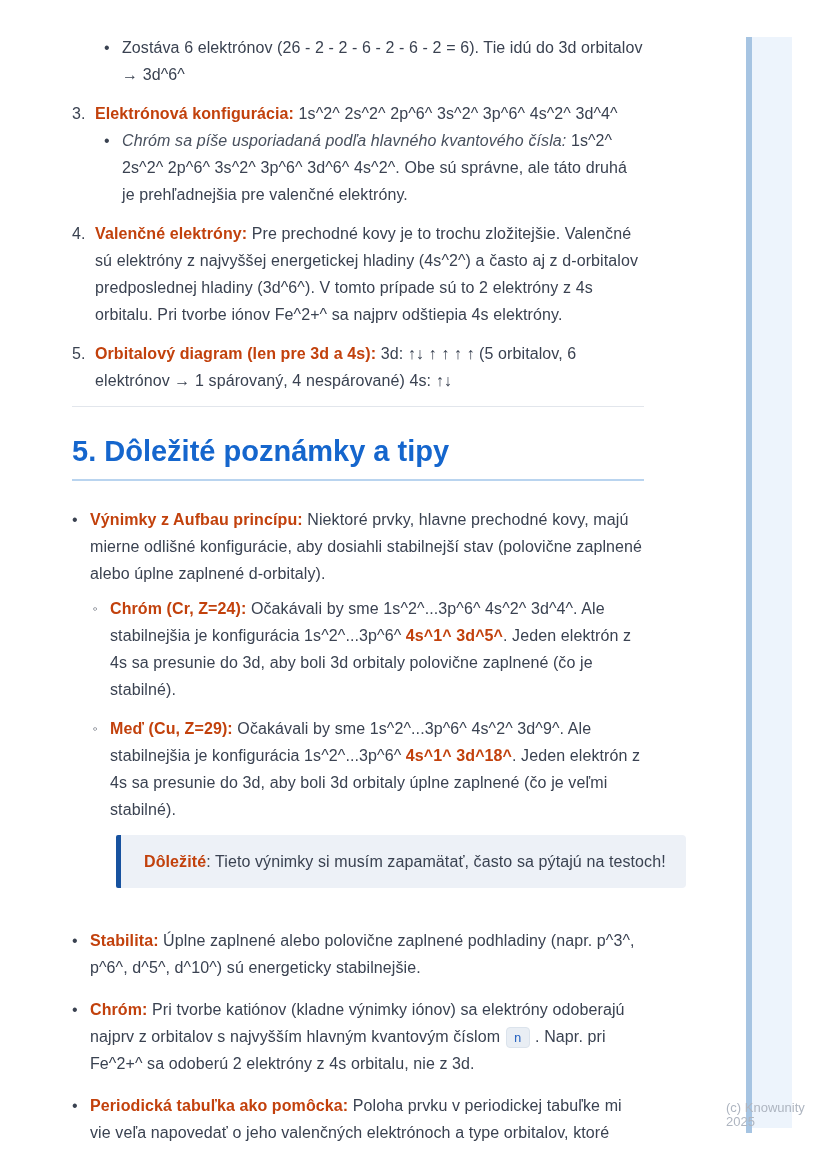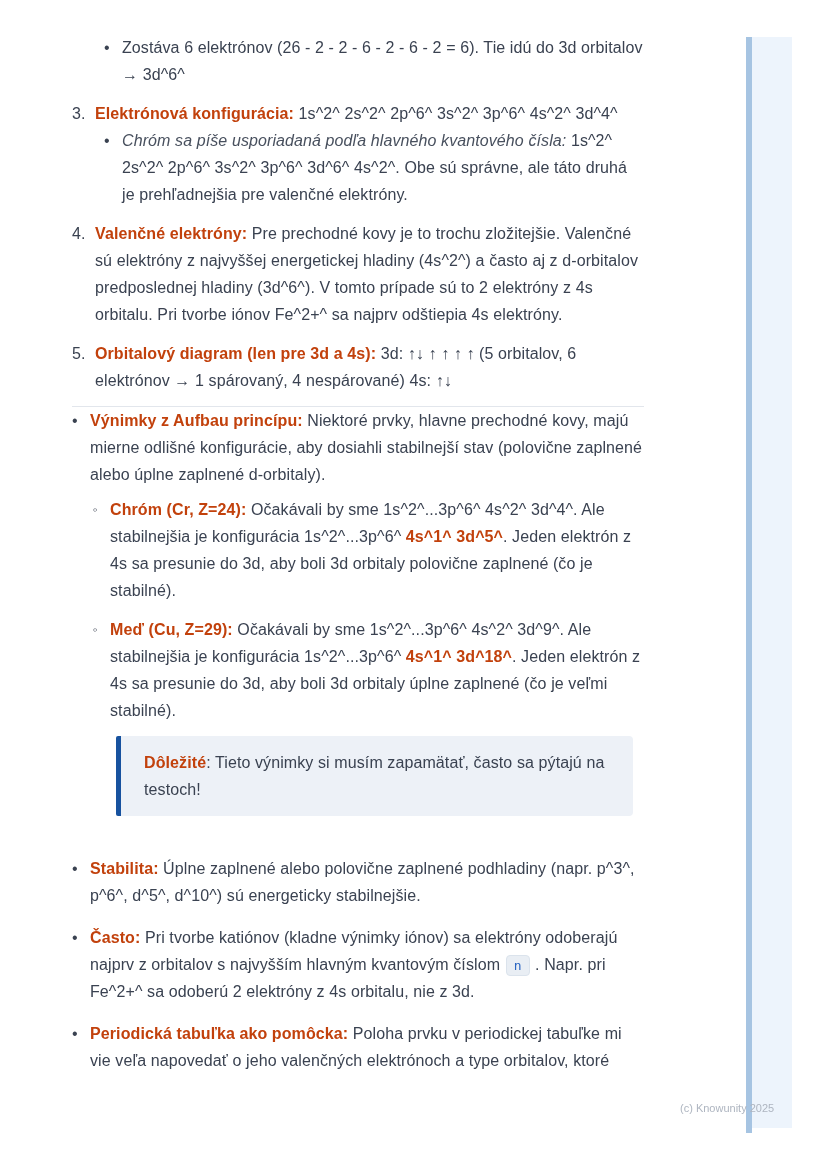--- a/index.html
+++ b/index.html
@@ -27,32 +27,32 @@
   .mainlist .row{margin-bottom:15px;}
   .sublist{margin-left:3px;margin-top:8px;}
   .sublist .row{margin-bottom:12px;}
   .divider{border:0;border-top:1px solid #e2e6ec;margin:8px 0 0 0;}
   .section-heading{
     margin:27px 0 25px 0;font-size:29px;line-height:35px;font-weight:700;
     color:#1566cd;letter-spacing:0;
     padding-bottom:10px;border-bottom:2px solid #b9d4ef;
   }
   .callout{
-    margin:10px 0 24px 26px;box-sizing:border-box;width:517px;
+    margin:10px 0 24px 26px;box-sizing:border-box;width:570px;
     background:#edf1f7;border-left:5px solid #17529f;border-radius:2px 4px 4px 2px;
     padding:13px 20px 13px 23px;
   }
   .code-chip{
     display:inline-block;background:#e9eef4;border:1px solid #dbe3ec;border-radius:4px;
     padding:0 7px;margin:0 1px;
     font-family:"DejaVu Sans Mono",monospace;font-size:13px;line-height:19px;color:#2b66c2;
   }
   .edge-line{position:absolute;left:746px;top:37px;width:6px;height:1096px;background:#a6c4e2;}
   .edge-panel{position:absolute;left:752px;top:37px;width:40px;height:1091px;background:#edf4fc;}
-  .watermark{position:absolute;left:680px;top:1101px;font-size:11px;line-height:14px;color:#aeb5c0;z-index:5;}
+  .watermark{position:absolute;left:726px;top:1101px;font-size:13px;line-height:14px;color:#aeb5c0;z-index:5;}
 </style>
 </head>
 <body>
 
 <div class="content">
 
   <div class="ul-top">
     <div class="row">
       <span class="marker">•</span>
       <div class="litext">
@@ -87,20 +87,21 @@
     <div class="row oli">
       <span class="num">5.</span>
       <div class="litext">
         <span class="b">Orbitalový diagram (len pre 3d a 4s):</span><span> 3d: ↑↓ ↑ ↑ ↑ ↑ (5 orbitalov, 6 elektrónov → 1 spárovaný, 4 nespárované) 4s: ↑↓</span>
       </div>
     </div>
   </div>
 
   <hr class="divider">
 
+  <h2 class="section-heading">5. Dôležité poznámky a tipy</h2>
 
   <div class="mainlist">
 
     <div class="row">
       <span class="marker">•</span>
       <div class="litext">
         <span class="b">Výnimky z Aufbau princípu:</span><span> Niektoré prvky, hlavne prechodné kovy, majú mierne odlišné konfigurácie, aby dosiahli stabilnejší stav (polovične zaplnené alebo úplne zaplnené d-orbitaly).</span>
 
         <div class="sublist">
           <div class="row">
@@ -126,21 +127,21 @@
     <div class="row">
       <span class="marker">•</span>
       <div class="litext">
         <span class="b">Stabilita:</span><span> Úplne zaplnené alebo polovične zaplnené podhladiny (napr. p^3^, p^6^, d^5^, d^10^) sú energeticky stabilnejšie.</span>
       </div>
     </div>
 
     <div class="row">
       <span class="marker">•</span>
       <div class="litext">
-        <span class="b">Často:</span><span> Pri tvorbe katiónov (kladne výnimky iónov) sa elektróny odoberajú najprv z orbitalov s najvyšším hlavným kvantovým číslom </span><span class="code-chip">n</span><span> . Napr. pri Fe^2+^ sa odoberú 2 elektróny z 4s orbitalu, nie z 3d.</span>
+        <span class="b">Chróm:</span><span> Pri tvorbe katiónov (kladne výnimky iónov) sa elektróny odoberajú najprv z orbitalov s najvyšším hlavným kvantovým číslom </span><span class="code-chip">n</span><span> . Napr. pri Fe^2+^ sa odoberú 2 elektróny z 4s orbitalu, nie z 3d.</span>
       </div>
     </div>
 
     <div class="row">
       <span class="marker">•</span>
       <div class="litext">
         <span class="b">Periodická tabuľka ako pomôcka:</span><span> Poloha prvku v periodickej tabuľke mi vie veľa napovedať o jeho valenčných elektrónoch a type orbitalov, ktoré</span>
       </div>
     </div>
 

